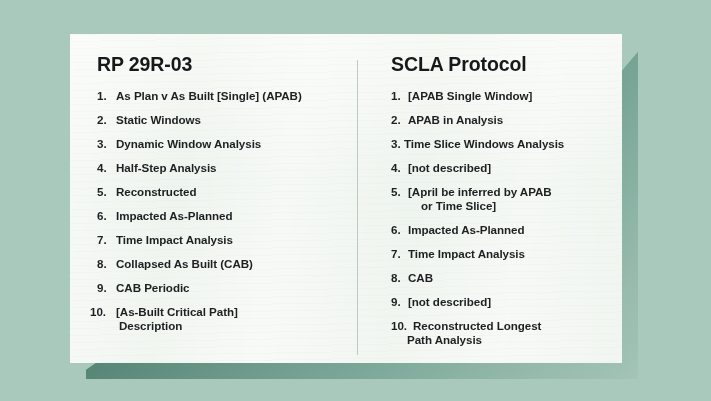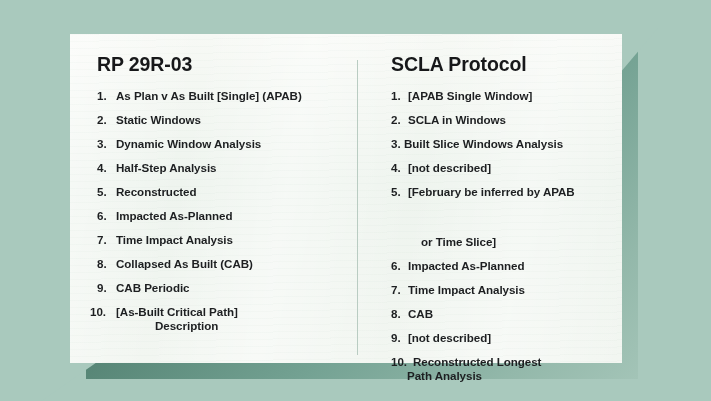--- a/index.html
+++ b/index.html
@@ -159,27 +159,27 @@
   ol.proto-list li .txt {
     flex: 1 1 auto;
   }
   ol.proto-list li .txt .cont {
     display: block;
   }
 
   
   .col-left ol.proto-list li .num { width: 19px; }
   .col-left ol.proto-list li.wide-num .num { width: 26px; margin-left: -7px; }
-  .col-left ol.proto-list li .txt .cont { padding-left: 3px; margin-left: 36px; }
+  .col-left ol.proto-list li .txt .cont { padding-left: 3px; }
 
   
   .col-right ol.proto-list li .num { width: 17px; }
   .col-right ol.proto-list li.tight-num .num { width: 13px; }
   .col-right ol.proto-list li.wide-num .num { width: 22px; }
-  .col-right ol.proto-list li.indent-cont .txt .cont { padding-left: 13px; margin-top: 36px; }
+  .col-right ol.proto-list li.indent-cont .txt .cont { padding-left: 13px; }
   .col-right ol.proto-list li.flush-cont .txt .cont { padding-left: 16px; margin-left: -22px; }
 </style>
 </head>
 <body>
 
 <div class="stage">
 
   <div class="card-shadow"></div>
   <div class="shadow-wedge-left"></div>
   <div class="shadow-wedge-top"></div>
@@ -235,33 +235,33 @@
 
       <div class="col col-right">
         <h2 class="col-title">SCLA Protocol</h2>
         <ol class="proto-list">
           <li>
             <span class="num">1.</span>
             <span class="txt"><span>[APAB Single Window]</span></span>
           </li>
           <li>
             <span class="num">2.</span>
-            <span class="txt"><span>SCLA in Windows</span></span>
+            <span class="txt"><span>APAB in Analysis</span></span>
           </li>
           <li class="tight-num">
             <span class="num">3.</span>
-            <span class="txt"><span>Built Slice Windows Analysis</span></span>
+            <span class="txt"><span>Time Slice Windows Analysis</span></span>
           </li>
           <li>
             <span class="num">4.</span>
             <span class="txt"><span>[not described]</span></span>
           </li>
           <li class="indent-cont">
             <span class="num">5.</span>
-            <span class="txt"><span>[February be inferred by APAB</span><span class="cont">or Time Slice]</span></span>
+            <span class="txt"><span>[April be inferred by APAB</span><span class="cont">or Time Slice]</span></span>
           </li>
           <li>
             <span class="num">6.</span>
             <span class="txt"><span>Impacted As-Planned</span></span>
           </li>
           <li>
             <span class="num">7.</span>
             <span class="txt"><span>Time Impact Analysis</span></span>
           </li>
           <li>

